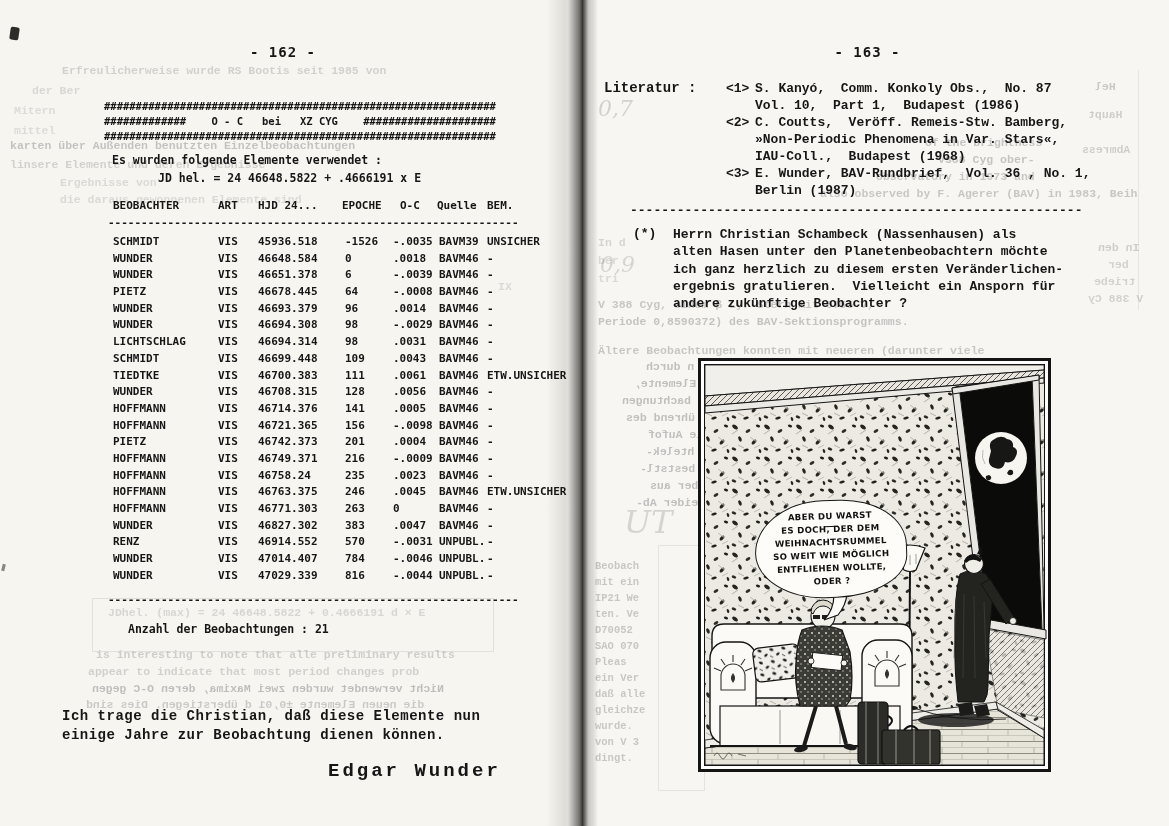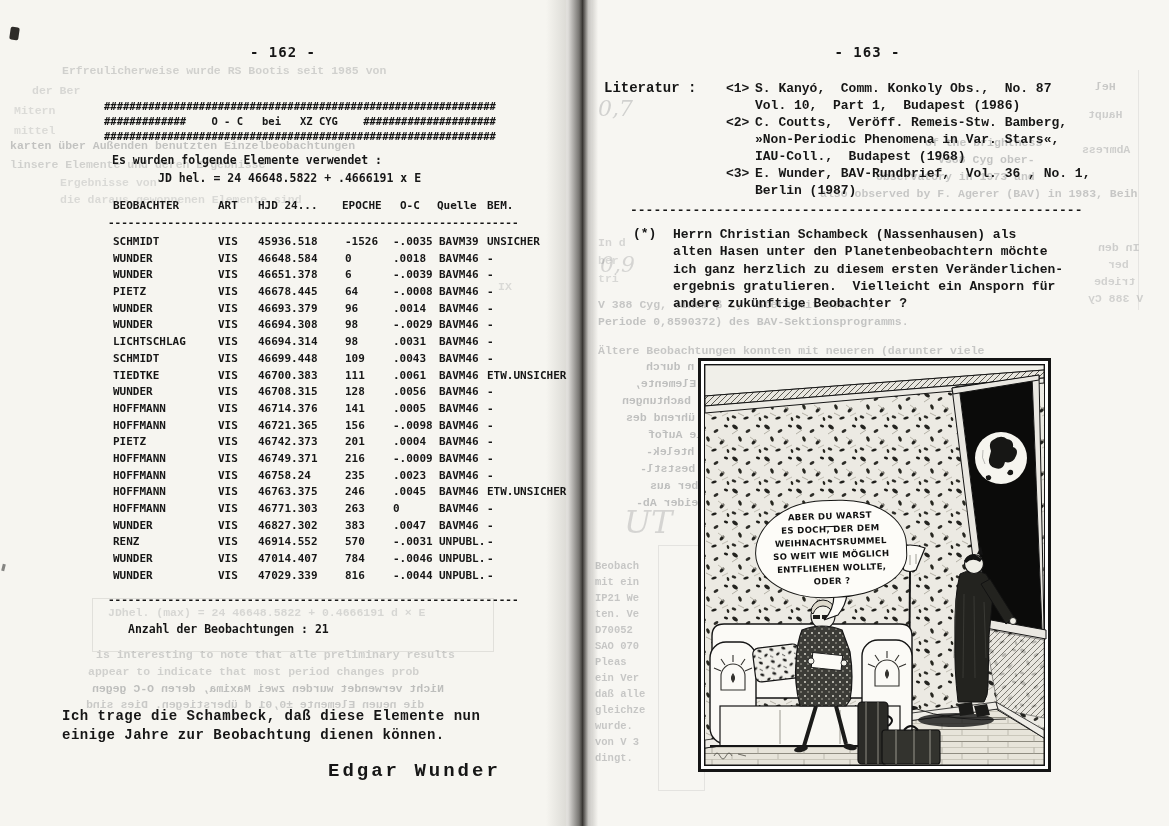--- a/index.html
+++ b/index.html
@@ -360,21 +360,21 @@
         <span class="cell-4">-.0044</span>
         <span class="cell-5">UNPUBL.</span>
         <span class="cell-6">-</span>
       </div>
     </div>
   <div id="sep-bottom" class="sep">--------------------------------------------------------------</div>
 </div>
 
 <div id="count-line" class="abs dotm">Anzahl der Beobachtungen : 21</div>
 <div id="closing" class="abs type">
-    <div>Ich trage die Schambeck, daß diese Elemente nun</div>
+    <div>Ich trage die Christian, daß diese Elemente nun</div>
     <div>einige Jahre zur Beobachtung dienen können.</div>
   </div>
 <div id="signature" class="abs type">Edgar  Wunder</div>
 
 <div id="pageno-right" class="abs pageno dotm">- 163 -</div>
 
 <div id="lit-label" class="abs type">Literatur :</div>
 <div id="lit-entries" class="abs type">
     <div class="lit-entry">
       <span class="lit-marker">&lt;1&gt;</span>

